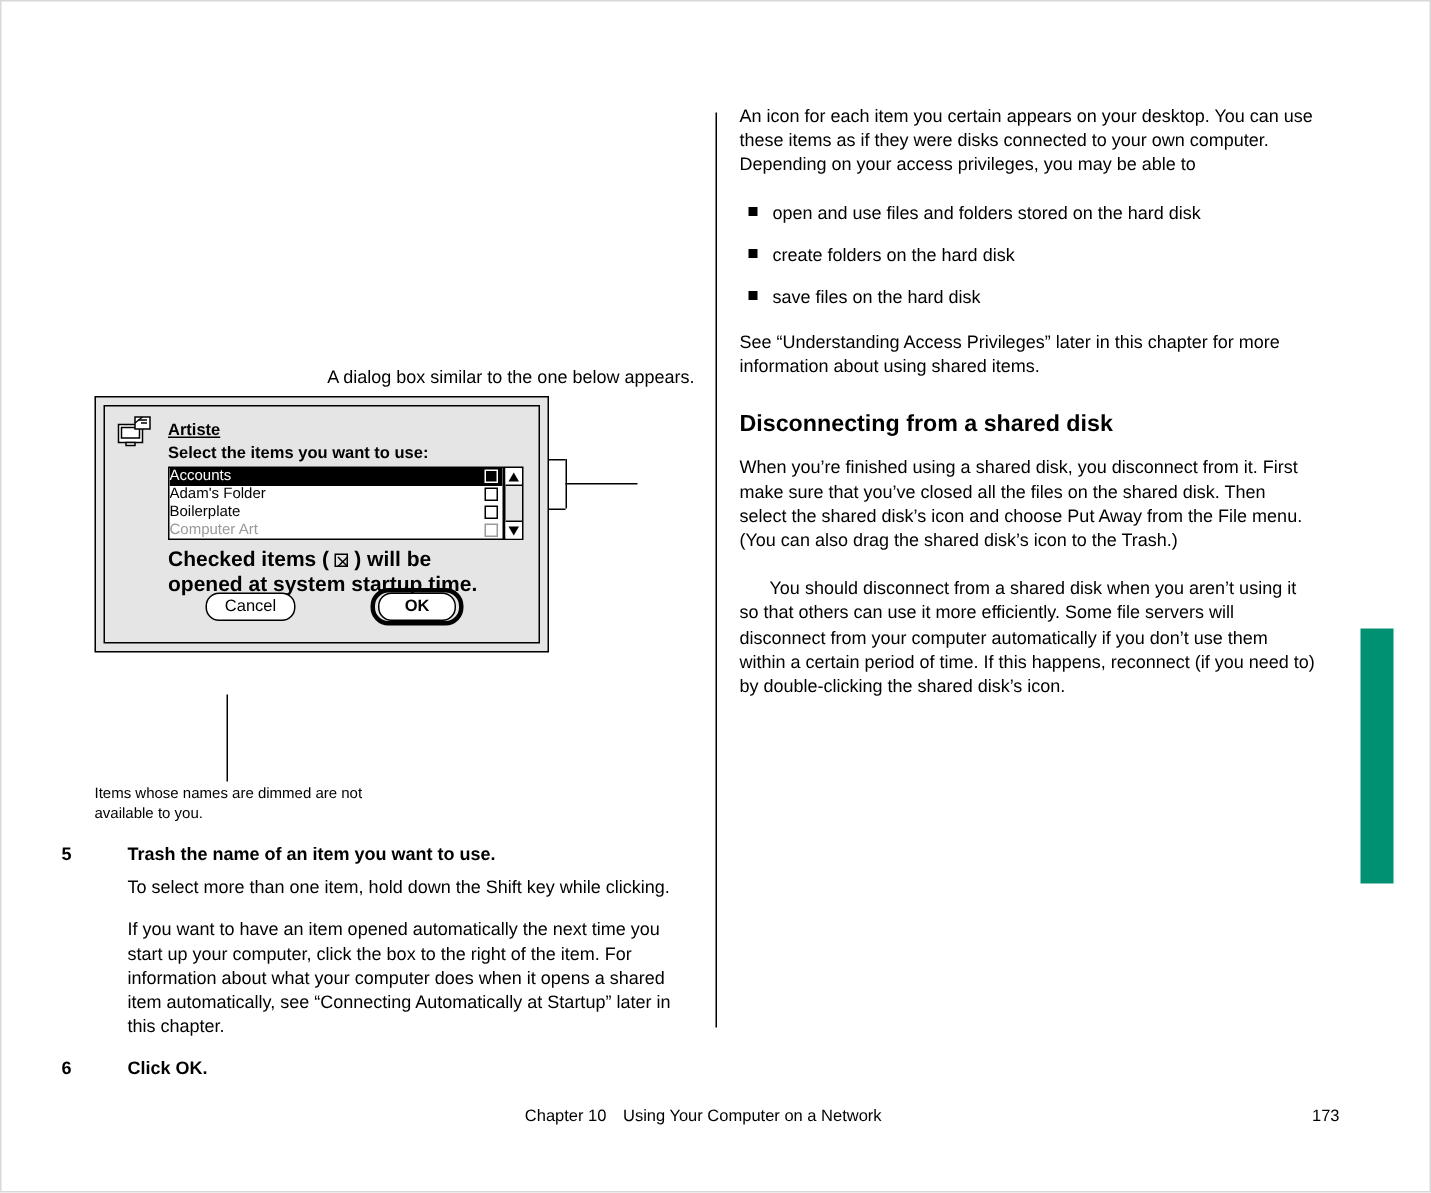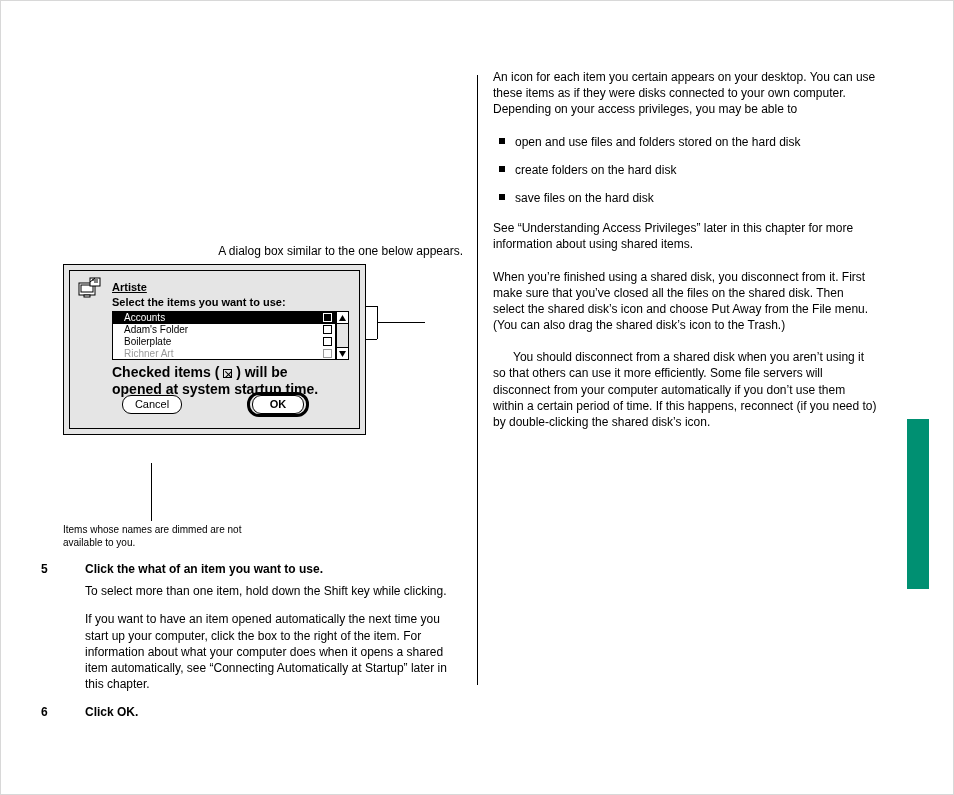--- a/index.html
+++ b/index.html
@@ -122,21 +122,21 @@
     height: 49px;
     border: 1px solid #000;
     background: #fff;
     font-family: Geneva, "Lucida Grande", sans-serif;
     font-size: 10px;
     overflow: hidden;
   }
   .lb-row {
     height: 12px;
     line-height: 12px;
-    padding-left: 11px;
+    padding-left: 0;
     position: relative;
     white-space: nowrap;
   }
   .lb-row.sel { background: #000; color: #fff; }
   .lb-row.dim { color: #9a9a9a; }
   .lb-check {
     position: absolute;
     right: 3px; top: 1px;
     width: 9px; height: 9px;
     border: 1px solid #000;
@@ -194,21 +194,21 @@
     height: 19px;
     border: 1px solid #000;
     border-radius: 9px;
     background: #fff;
     font-family: Geneva, "Lucida Grande", sans-serif;
     font-size: 11px;
     text-align: center;
     line-height: 17px;
     cursor: default;
   }
-  .btn-cancel { left: 52px; bottom: 14px; width: 60px; }
+  .btn-cancel { left: 67px; bottom: 14px; width: 60px; }
   .btn-ok-ring {
     position: absolute;
     left: 177px; bottom: 11px;
     width: 62px; height: 25px;
     border: 3px solid #000;
     border-radius: 12px;
   }
   .btn-ok { left: 182px; bottom: 14px; width: 52px; font-weight: bold; }
 
   
@@ -263,21 +263,21 @@
         </div>
         <div class="lb-row">
           <span>Adam's Folder</span>
           <span class="lb-check"></span>
         </div>
         <div class="lb-row">
           <span>Boilerplate</span>
           <span class="lb-check"></span>
         </div>
         <div class="lb-row dim">
-          <span>Richner Art</span>
+          <span>Computer Art</span>
           <span class="lb-check"></span>
         </div>
       </div>
 
       <div class="vscroll">
         <div class="vs-btn vs-up">
           <svg width="9" height="8">
               <polygon points="4.5,1 8,7 1,7" fill="#000"></polygon>
             </svg>
         </div>
@@ -300,34 +300,40 @@
 
   <div class="conn conn-v" style="left:376px; top:305px; height:33px;"></div>
   <div class="conn conn-h" style="left:365px; top:305px; width:11px;"></div>
   <div class="conn conn-h" style="left:365px; top:338px; width:11px;"></div>
   <div class="conn conn-h" style="left:376px; top:321px; width:48px;"></div>
 
   <div class="conn conn-v" style="left:150px; top:462px; height:58px;"></div>
   <div class="callout" style="left:62px; top:523px; width:190px;">Items whose names are dimmed are not available to you.</div>
 
   <div class="col-left" style="top:560px;">
-    <p class="step"><span class="step-num">5</span><span>Click the what of an item you want to use.</span></p>
+    <p class="step"><span class="step-num">5</span><span>Trash the name of an item you want to use.</span></p>
     <p class="step-body">To select more than one item, hold down the Shift key while clicking.</p>
     <p class="step-body">If you want to have an item opened automatically the next time you start up your computer, click the box to the right of the item. For information about what your computer does when it opens a shared item automatically, see “Connecting Automatically at Startup” later in this chapter.</p>
     <p class="step"><span class="step-num">6</span><span>Click OK.</span></p>
   </div>
 
   <div class="col-right">
     <p class="para">An icon for each item you certain appears on your desktop. You can use these items as if they were disks connected to your own computer. Depending on your access privileges, you may be able to</p>
     <ul class="bullet-list">
       <li>open and use files and folders stored on the hard disk</li>
       <li>create folders on the hard disk</li>
       <li>save files on the hard disk</li>
     </ul>
     <p class="para">See “Understanding Access Privileges” later in this chapter for more information about using shared items.</p>
 
+    <div class="h2">Disconnecting from a shared disk</div>
 
     <p class="para">When you’re finished using a shared disk, you disconnect from it. First make sure that you’ve closed all the files on the shared disk. Then select the shared disk’s icon and choose Put Away from the File menu. (You can also drag the shared disk’s icon to the Trash.)</p>
     <p class="para indent">You should disconnect from a shared disk when you aren’t using it so that others can use it more efficiently. Some file servers will disconnect from your computer automatically if you don’t use them within a certain period of time. If this happens, reconnect (if you need to) by double-clicking the shared disk’s icon.</p>
   </div>
 
+  <div class="footer">
+    <span></span>
+    <span>Chapter 10 Using Your Computer on a Network</span>
+    <span>173</span>
+  </div>
 
 </div>
 
 </body></html>

